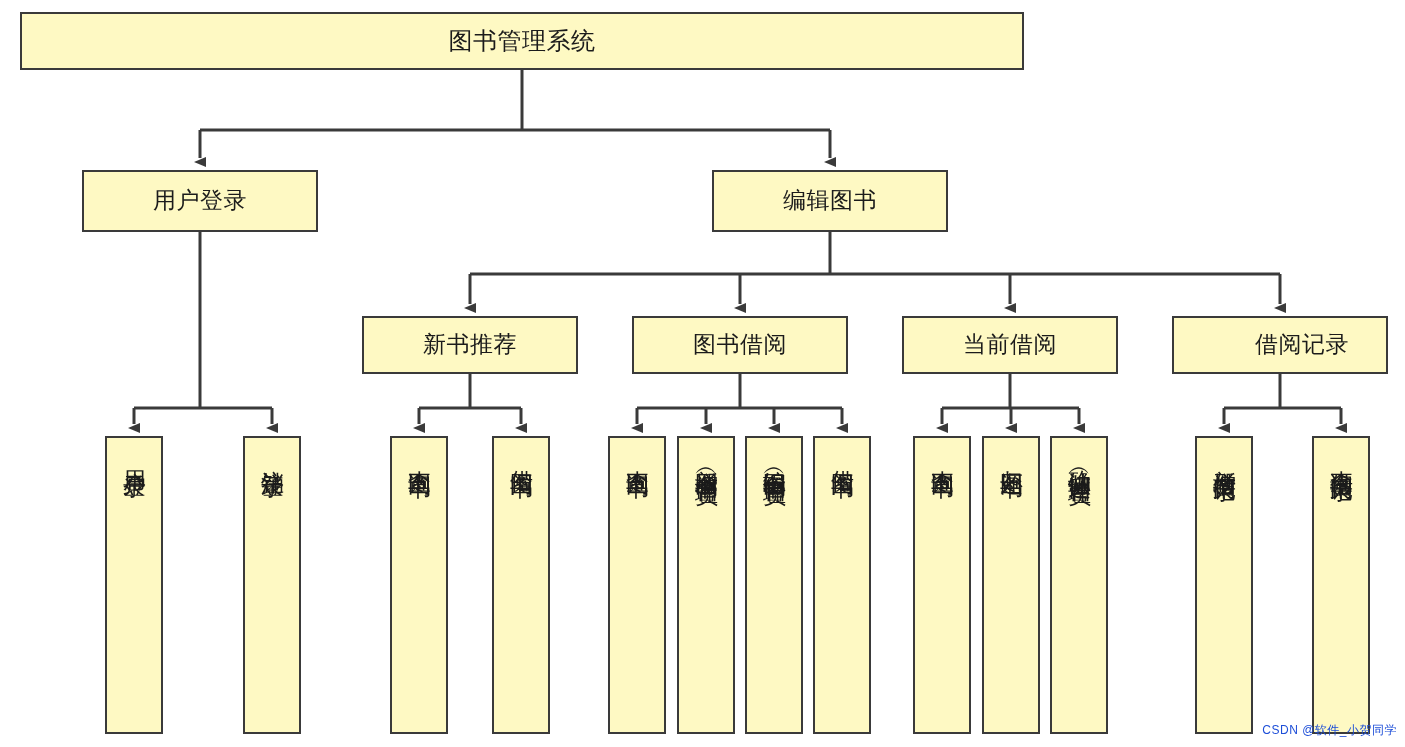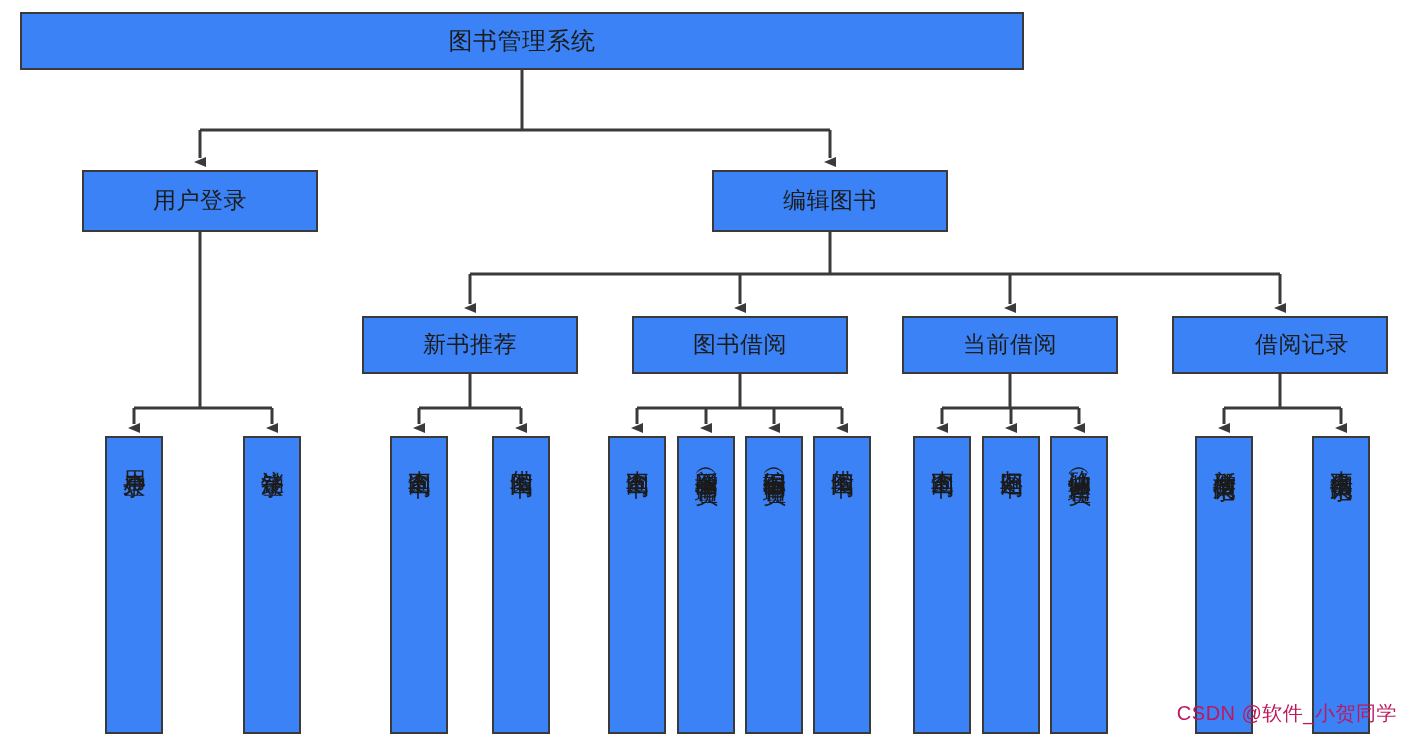--- a/index.html
+++ b/index.html
@@ -22,21 +22,21 @@
     position: absolute;
     left: 0;
     top: 0;
     width: 1405px;
     height: 747px;
     pointer-events: none;
   }
   .node {
     position: absolute;
     box-sizing: border-box;
-    background: #3b82f6;
+    background: #fef9c3;
     border: 2.5px solid #3a3a3a;
     display: flex;
     align-items: center;
     justify-content: center;
     color: #1b1b1b;
     text-align: center;
     z-index: 2;
   }
   .node .lbl {
     display: block;
@@ -61,23 +61,23 @@
     writing-mode: vertical-rl;
     text-orientation: upright;
     font-size: 23px;
     line-height: 1.12;
     letter-spacing: 2px;
     white-space: nowrap;
   }
   .watermark {
     position: absolute;
     right: 8px;
-    bottom: 20px;
-    font-size: 20px;
-    color: #be185d;
+    bottom: 8px;
+    font-size: 12px;
+    color: #1d4ed8;
     letter-spacing: 0.5px;
     z-index: 5;
     white-space: nowrap;
   }
 </style>
 </head>
 <body>
 
 <div id="canvas">
 

